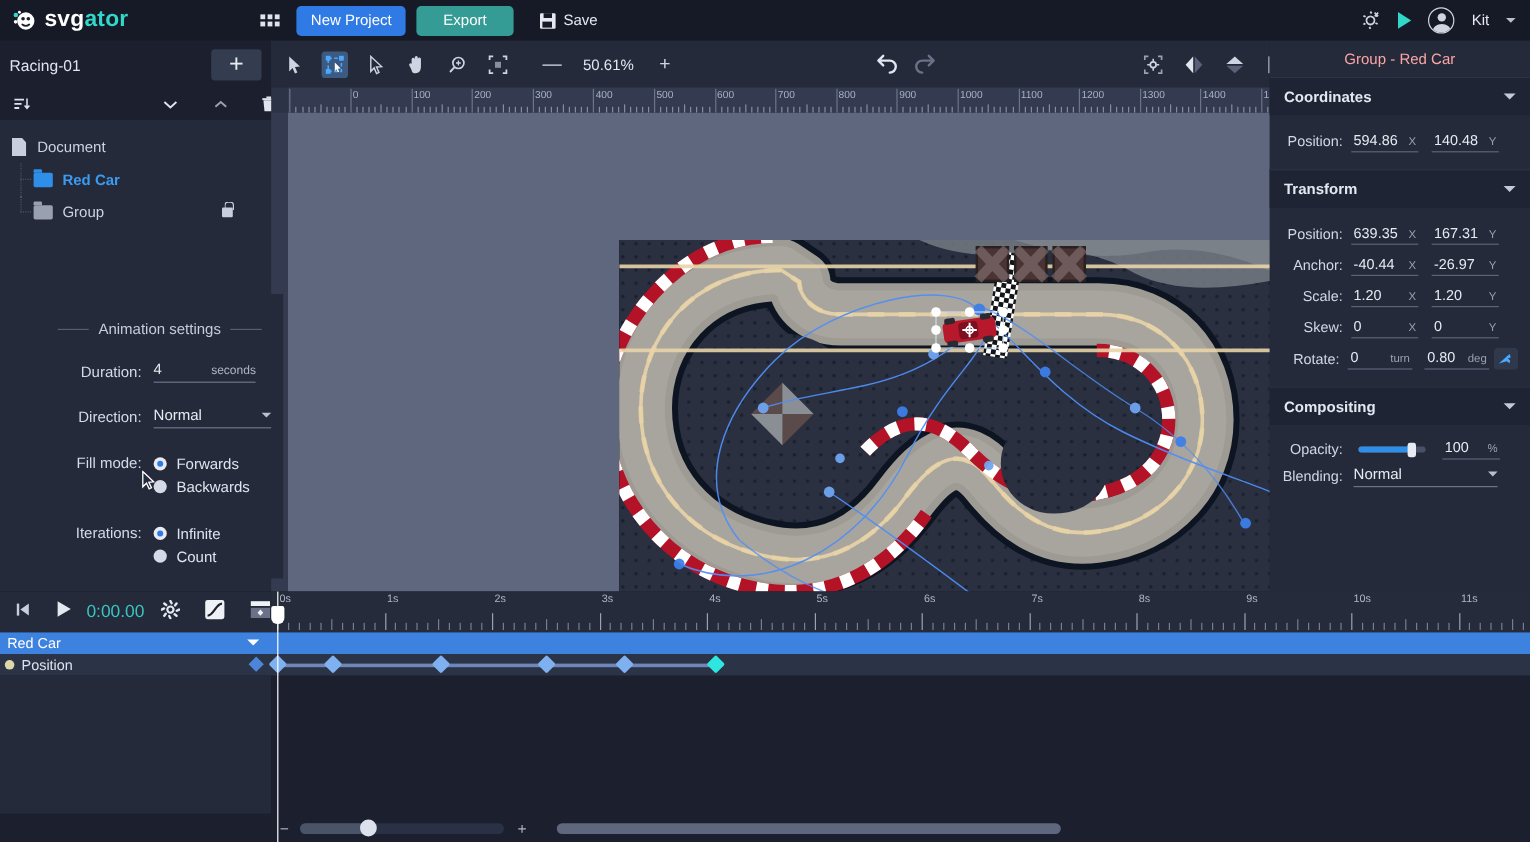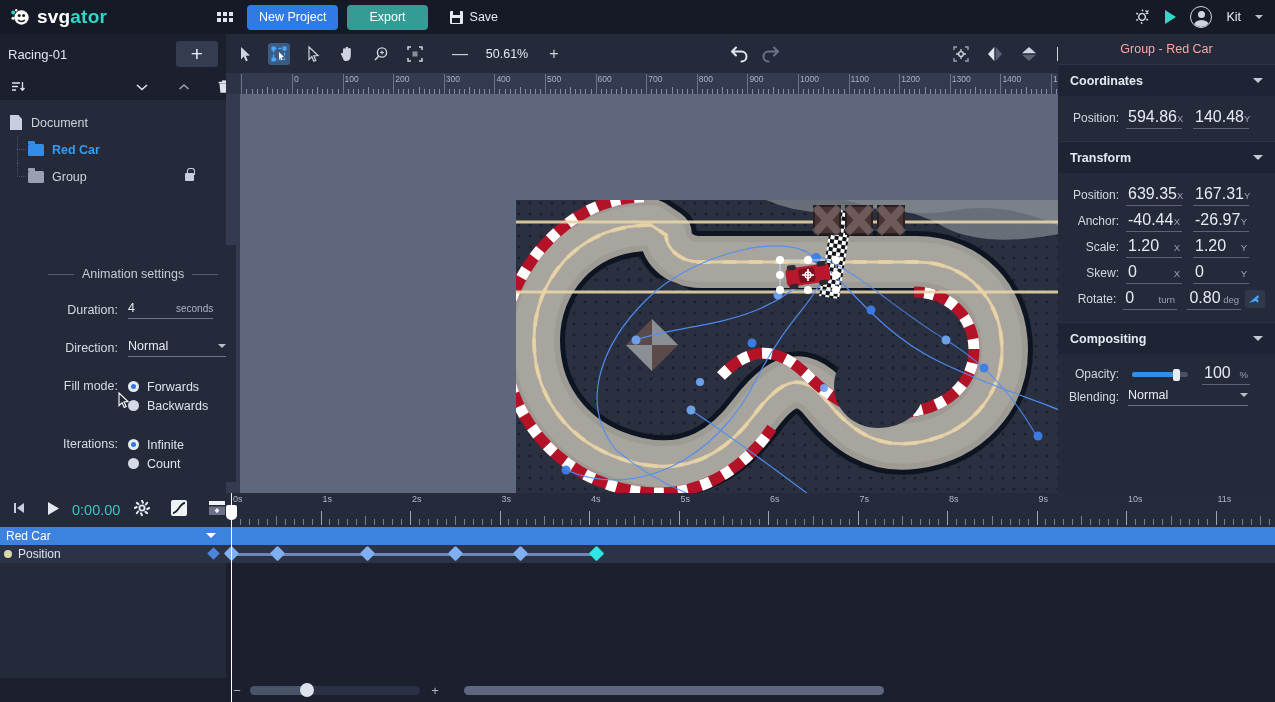--- a/index.html
+++ b/index.html
@@ -137,21 +137,21 @@
     border-top: 1px solid #2c3346; }
   .sec-head .t { flex: 1; font-weight: bold; color: #e4e8f1; font-size: 12.5px; }
   .chev { width:0;height:0;border-left:5px solid transparent;border-right:5px solid transparent;
     border-top:5.5px solid #c3c9d8; cursor:pointer; }
   .sec-body { padding: 9px 10px 10px 4px; }
   .frow { display: flex; align-items: center; height: 26px; }
   .frow .lbl { width: 64px; text-align: right; color: #d2d7e3; font-size: 12px; padding-right: 7px; }
   .field { width: 56px; border-bottom: 1px solid #5c6379; display: flex; align-items: baseline;
     padding: 0 2px 2px 2px; }
   .field.dim { border-bottom-color: #434a5e; }
-  .field .v { flex: 1; font-size: 16px; color: #e7eaf2; }
+  .field .v { flex: 1; font-size: 12px; color: #e7eaf2; }
   .field.dim .v { color: #69708360; color: #6a7185; }
   .field .ax { font-size: 9.5px; color: #9aa1b2; }
   .gap { width: 11px; }
   .link-ico { width: 13px; color: #5e6578; font-size: 10px; text-align:center; }
   .op-slider { width: 56px; height: 5px; background: #4a5167; border-radius: 3px; position: relative;
     margin-left: 6px; }
   .op-fill { position:absolute; left:0; top:0; height:5px; width: 44px; background: #2f8fe8; border-radius:3px; }
   .op-knob { position:absolute; left: 41px; top:-3px; width: 7px; height: 12px; background:#e8ebf2; border-radius:2px; }
   .rot-btn { width: 20px; height: 18px; background: #30384c; border-radius: 3px; margin-left: 4px;
     position: relative; cursor: pointer; }

